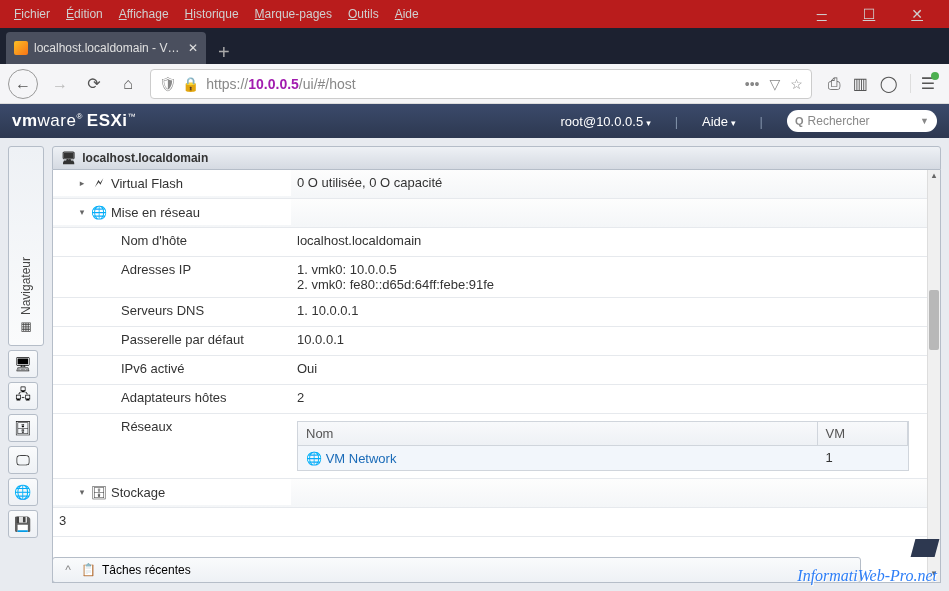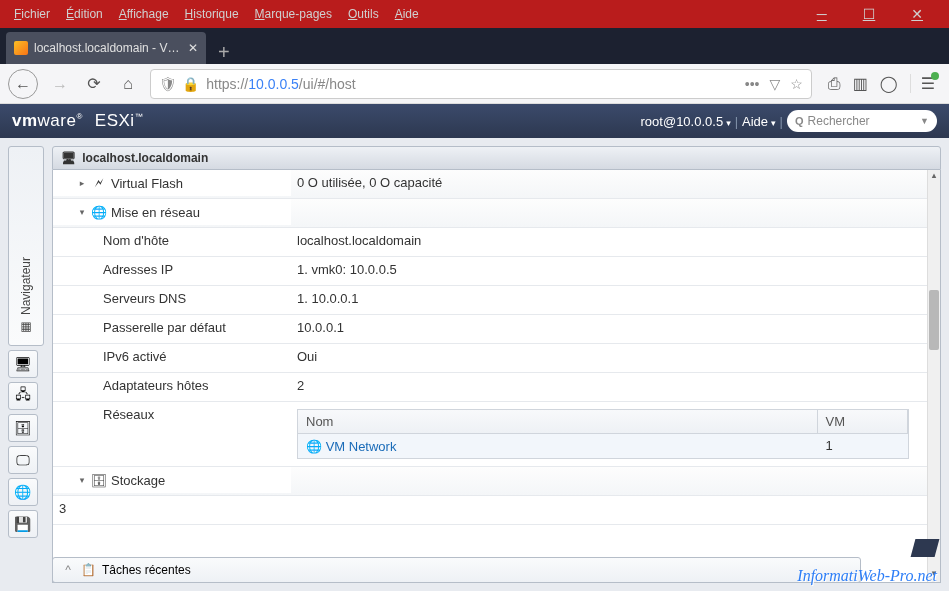--- a/index.html
+++ b/index.html
@@ -16,33 +16,33 @@
 .ff-tab .title { flex: 1; overflow: hidden; white-space: nowrap; text-overflow: ellipsis; }
 .ff-newtab { color: #aaa; font-size: 20px; padding: 0 12px; cursor: pointer; }
 .ff-navbar { background: #f5f5f7; height: 40px; display: flex; align-items: center; padding: 0 8px; gap: 10px; border-bottom: 1px solid #ddd; }
 .ff-navbtn { width: 24px; height: 24px; display: flex; align-items: center; justify-content: center; color: #555; border-radius: 4px; }
 .ff-navbtn.disabled { color: #bbb; }
 .ff-navbtn.circle { border: 1px solid #999; border-radius: 50%; width: 30px; height: 30px; }
 .ff-url { flex: 1; border: 1px solid #ccc; border-radius: 4px; height: 30px; display: flex; align-items: center; padding: 0 8px; font-size: 14px; gap: 6px; background: #fff; }
 .ff-url .shield { color: #888; }
 .ff-url .lock { color: #fbbf24; }
 .ff-url .url-text { flex: 1; color: #888; }
-.ff-url .url-text b { color: #3b82f6; font-weight: normal; }
+.ff-url .url-text b { color: #a21caf; font-weight: bold; }
 .ff-url .end { color: #888; display: flex; gap: 10px; align-items: center; }
 .ff-right { display: flex; gap: 12px; align-items: center; color: #555; padding: 0 6px; }
 .ff-menu-btn { border-left: 1px solid #ddd; padding-left: 10px; position: relative; }
 .ff-menu-btn .dot { position: absolute; top: -2px; right: -4px; width: 8px; height: 8px; background: #4caf50; border-radius: 50%; }
 
 
 .esxi-header { background: linear-gradient(to bottom, #3b4a6b, #2d3850); height: 34px; display: flex; align-items: center; color: #fff; padding: 0 12px; font-size: 13px; }
 .esxi-logo { font-size: 17px; letter-spacing: 0.5px; }
 .esxi-logo .vm { font-weight: bold; }
 .esxi-logo .ware { font-weight: normal; }
-.esxi-logo .esxi { font-weight: 400; margin-left: 12px; }
-.esxi-header .right { margin-left: auto; display: flex; align-items: center; gap: 4px; }
+.esxi-logo .esxi { font-weight: 700; margin-left: 4px; }
+.esxi-header .right { margin-left: auto; display: flex; align-items: center; gap: 24px; }
 .esxi-header .sep { color: #8090a8; }
 .esxi-search { background: #fff; border-radius: 12px; height: 22px; width: 150px; display: flex; align-items: center; padding: 0 8px; color: #888; font-size: 12px; gap: 4px; }
 .esxi-search .q { font-weight: bold; font-size: 11px; }
 .caret-down::after { content: "▾"; font-size: 9px; margin-left: 3px; }
 
 
 .esxi-body { background: #e8ebf0; padding: 8px; position: relative; height: calc(591px - 28px - 36px - 40px - 34px); display: flex; }
 .sidebar { width: 36px; display: flex; flex-direction: column; gap: 4px; margin-right: 8px; }
 .side-nav { background: linear-gradient(to bottom,#fafbfc,#eef1f5); border: 1px solid #b5bdc8; border-radius: 3px; writing-mode: vertical-rl; transform: rotate(180deg); padding: 10px 4px; font-size: 12px; color: #444; display: flex; align-items: center; gap: 6px; height: 200px; }
 .side-icon { background: linear-gradient(to bottom,#fafbfc,#eef1f5); border: 1px solid #b5bdc8; border-radius: 3px; width: 30px; height: 28px; display: flex; align-items: center; justify-content: center; font-size: 14px; }
@@ -53,21 +53,21 @@
 .scrollbar { position: absolute; right: 0; top: 0; bottom: 0; width: 13px; background: #f0f0f0; border-left: 1px solid #ddd; }
 .scrollbar .thumb { position: absolute; left: 1px; right: 1px; top: 120px; height: 60px; background: #b8b8b8; border-radius: 2px; }
 .scrollbar .arrow { position: absolute; left: 0; right: 0; height: 14px; text-align: center; font-size: 9px; color: #666; }
 
 
 .prop-row { display: flex; border-bottom: 1px solid #e6e9ed; font-size: 13px; min-height: 29px; align-items: flex-start; }
 .prop-label { width: 238px; padding: 5px 6px 5px 0; display: flex; align-items: center; gap: 4px; color: #333; }
 .prop-value { flex: 1; padding: 5px 6px; color: #333; }
 .expander { width: 10px; display: inline-block; text-align: center; font-size: 9px; color: #666; cursor: pointer; }
 .indent-1 { padding-left: 24px; }
-.indent-2 { padding-left: 50px; }
+.indent-2 { padding-left: 68px; }
 .section-row .prop-label { background: #fff; }
 .section-row { background: linear-gradient(to bottom,#fdfdfd,#f4f6f8); }
 .icon-sm { width: 16px; height: 16px; display: inline-flex; align-items: center; justify-content: center; }
 
 
 .net-table { border: 1px solid #d0d5dc; margin: 2px 0; width: 98%; font-size: 13px; }
 .net-table .hdr { background: linear-gradient(to bottom,#f8f9fb,#eef1f5); display: flex; border-bottom: 1px solid #d0d5dc; }
 .net-table .hdr > div { padding: 4px 8px; border-right: 1px solid #d0d5dc; color: #555; }
 .net-table .row { display: flex; background: #f2f6fb; }
 .net-table .row > div { padding: 4px 8px; }
@@ -194,20 +194,21 @@
 
         <div class="prop-row">
           <div class="prop-label indent-2">Nom d'hôte</div>
           <div class="prop-value">localhost.localdomain</div>
         </div>
 
         <div class="prop-row">
           <div class="prop-label indent-2">Adresses IP</div>
           <div class="prop-value">
             <div>1. vmk0: 10.0.0.5</div>
+            <div>2. vmk0: fe80::d65d:64ff:febe:91fe</div>
           </div>
         </div>
 
         <div class="prop-row">
           <div class="prop-label indent-2">Serveurs DNS</div>
           <div class="prop-value">1. 10.0.0.1</div>
         </div>
 
         <div class="prop-row">
           <div class="prop-label indent-2">Passerelle par défaut</div>

